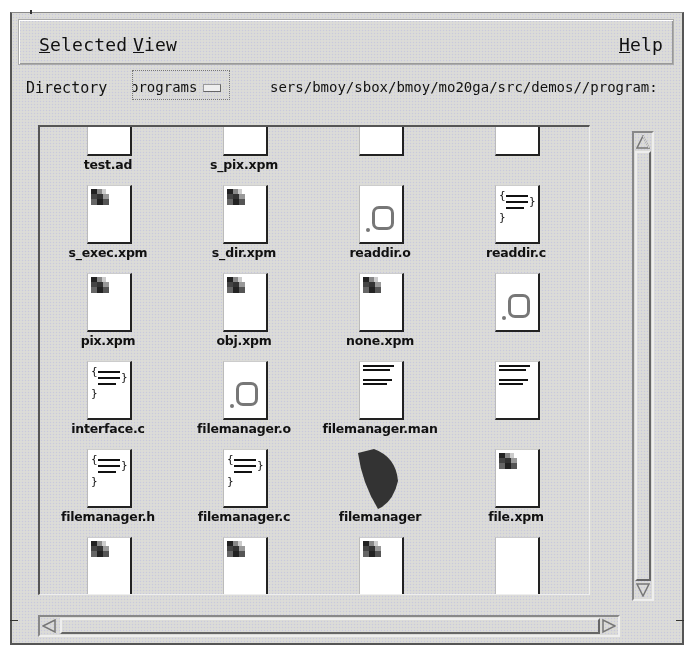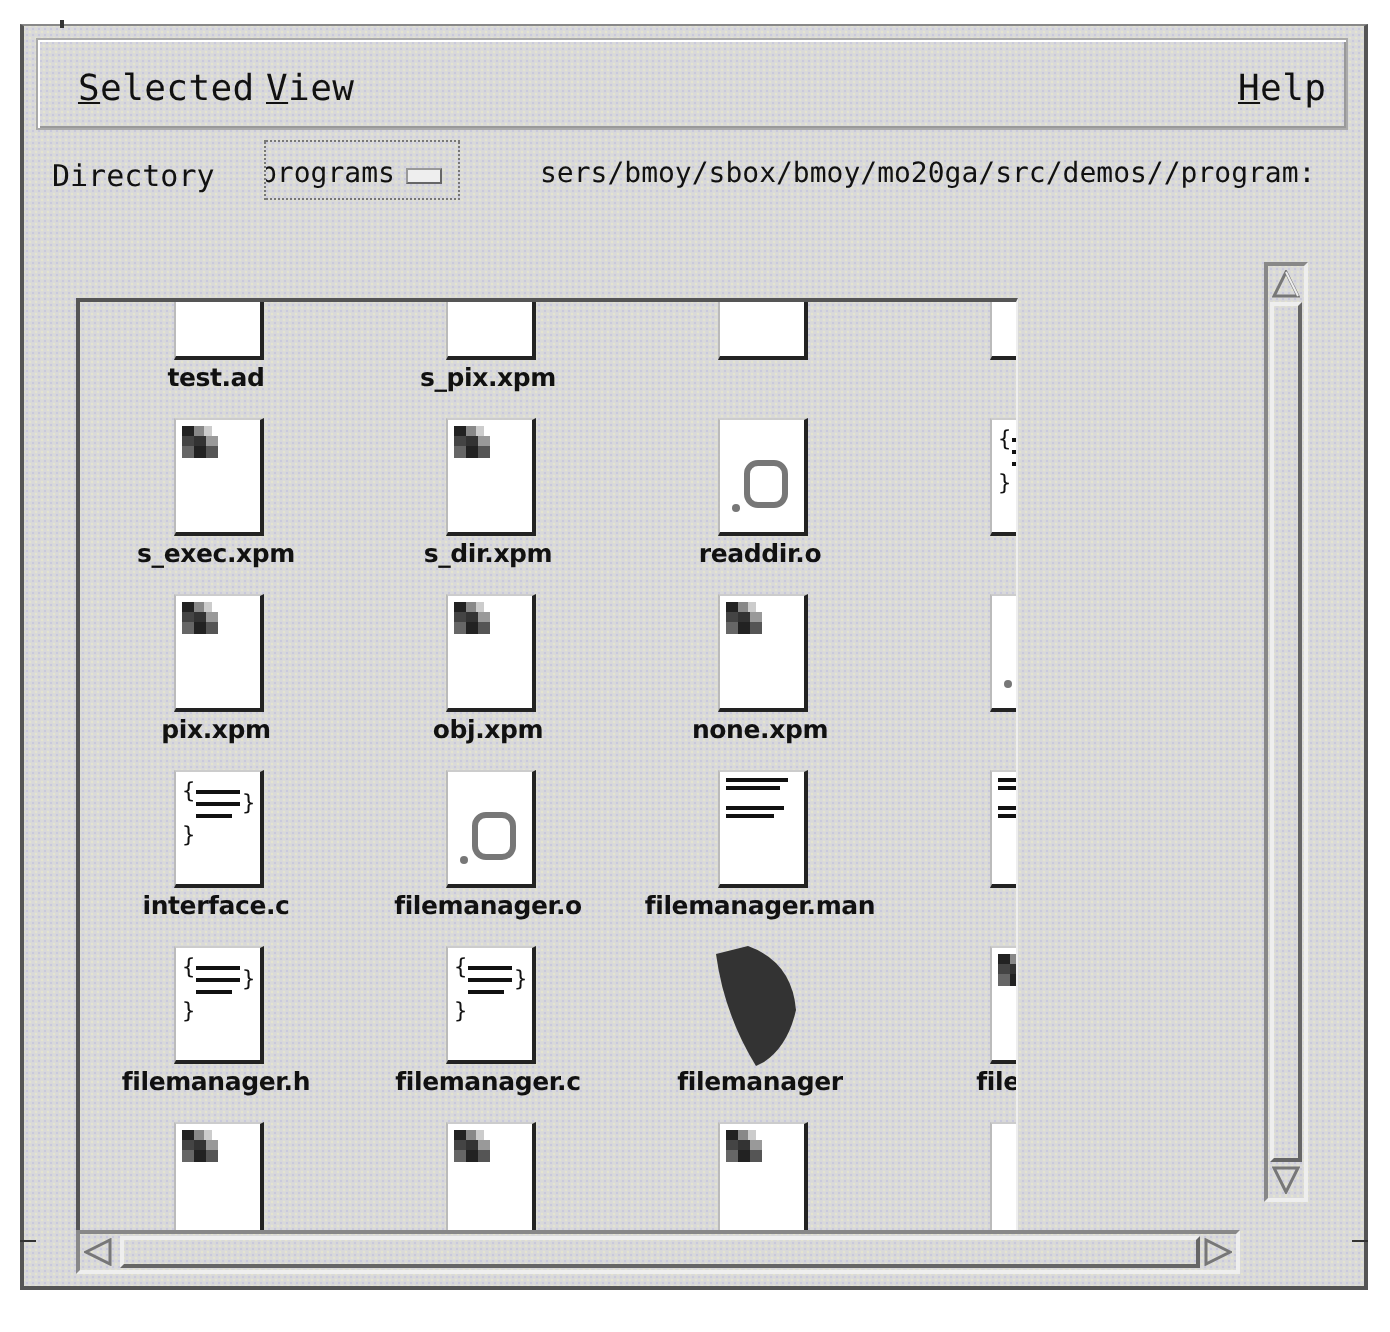--- a/index.html
+++ b/index.html
@@ -39,21 +39,21 @@
   .combo-text { position: absolute; left: 0; top: 8px; font-size: 14px; color: #111; white-space: nowrap; }
   .combo-btn {
     position: absolute; left: 70px; top: 13px; width: 16px; height: 6px;
     background: #eee; border: 1px solid #999; border-bottom-color: #666; border-right-color: #666;
   }
   .path {
     position: absolute; left: 258px; top: 66px; width: 410px; font-size: 14px; color: #111;
     white-space: nowrap; overflow: hidden;
   }
   .icon-pane {
-    position: absolute; left: 26px; top: 136px; width: 471px; height: 470px;
+    position: absolute; left: 26px; top: 112px; width: 552px; height: 470px;
     border-top: 2px solid #555; border-left: 2px solid #555;
     border-right: 1px solid #eee; border-bottom: 1px solid #eee;
     box-sizing: border-box; overflow: hidden;
   }
   .grid { position: absolute; left: 0; top: -30px; }
   .cell { position: absolute; width: 136px; height: 88px; }
   .file-icon {
     position: absolute; left: 47px; top: 0px; width: 42px; height: 56px;
     background: #fff; border-right: 2px solid #222; border-bottom: 2px solid #222;
     border-left: 1px solid #bbb; border-top: 1px solid #ccc;
@@ -170,20 +170,21 @@
         </div>
         <div class="cell" style="left: 408px; top: 88px;">
           <div class="file-icon">
             <div class="code-brace" style="left: 3px; top: 4px;">{</div>
             <div class="code-brace" style="left: 3px; top: 26px;">}</div>
             <div class="code-line" style="left: 10px; top: 9px; width: 22px;"></div>
             <div class="code-line" style="left: 10px; top: 15px; width: 22px;"></div>
             <div class="code-line" style="left: 10px; top: 21px; width: 18px;"></div>
             <div class="code-brace" style="left: 33px; top: 10px;">}</div>
           </div>
+          <div class="file-label">readdir.c</div>
         </div>
         <div class="cell" style="left: 0px; top: 176px;">
           <div class="file-icon">
             <div class="pix">
               <span style="left: 0px; top: 0px; width: 6px; height: 5px; background: rgb(34, 34, 34);"></span>
               <span style="left: 6px; top: 0px; width: 5px; height: 5px; background: rgb(136, 136, 136);"></span>
               <span style="left: 11px; top: 0px; width: 4px; height: 5px; background: rgb(204, 204, 204);"></span>
               <span style="left: 0px; top: 5px; width: 6px; height: 5px; background: rgb(68, 68, 68);"></span>
               <span style="left: 6px; top: 5px; width: 6px; height: 5px; background: rgb(51, 51, 51);"></span>
               <span style="left: 12px; top: 5px; width: 6px; height: 5px; background: rgb(153, 153, 153);"></span>

